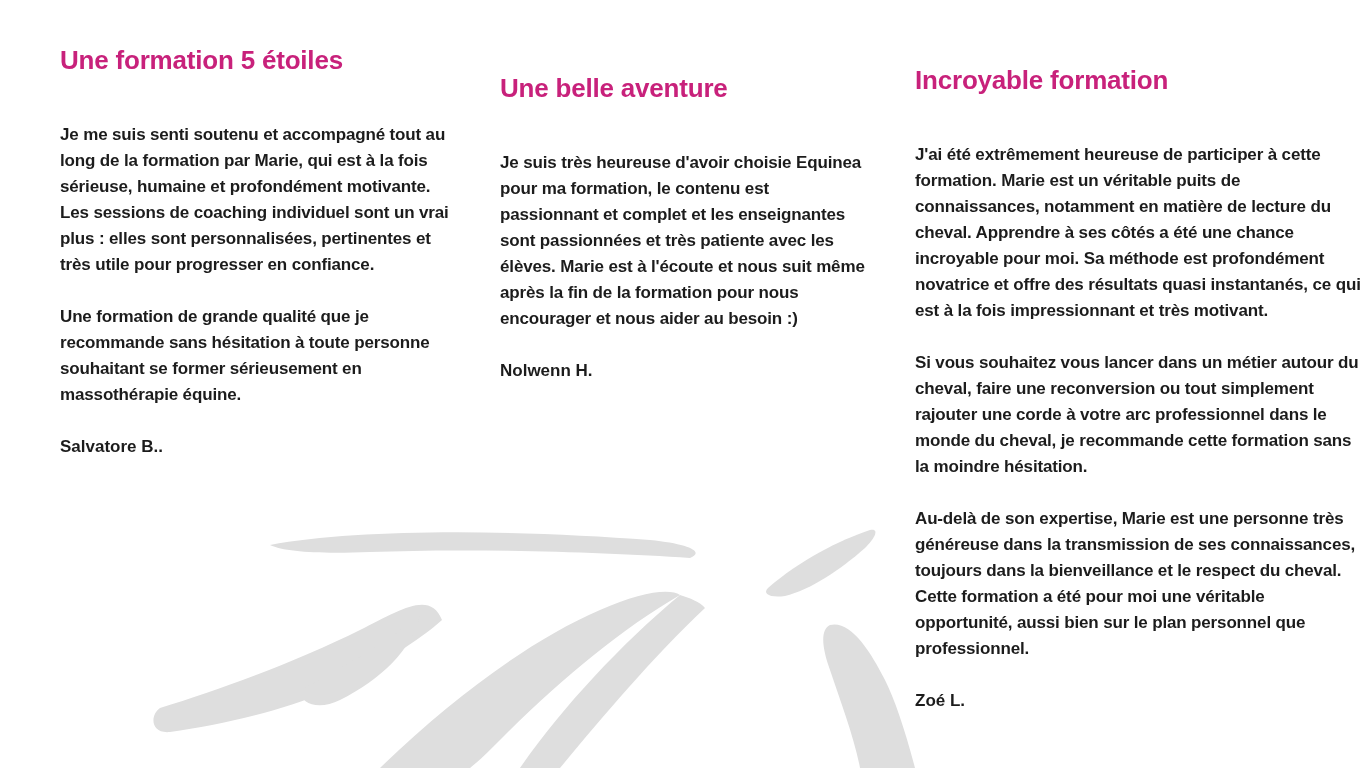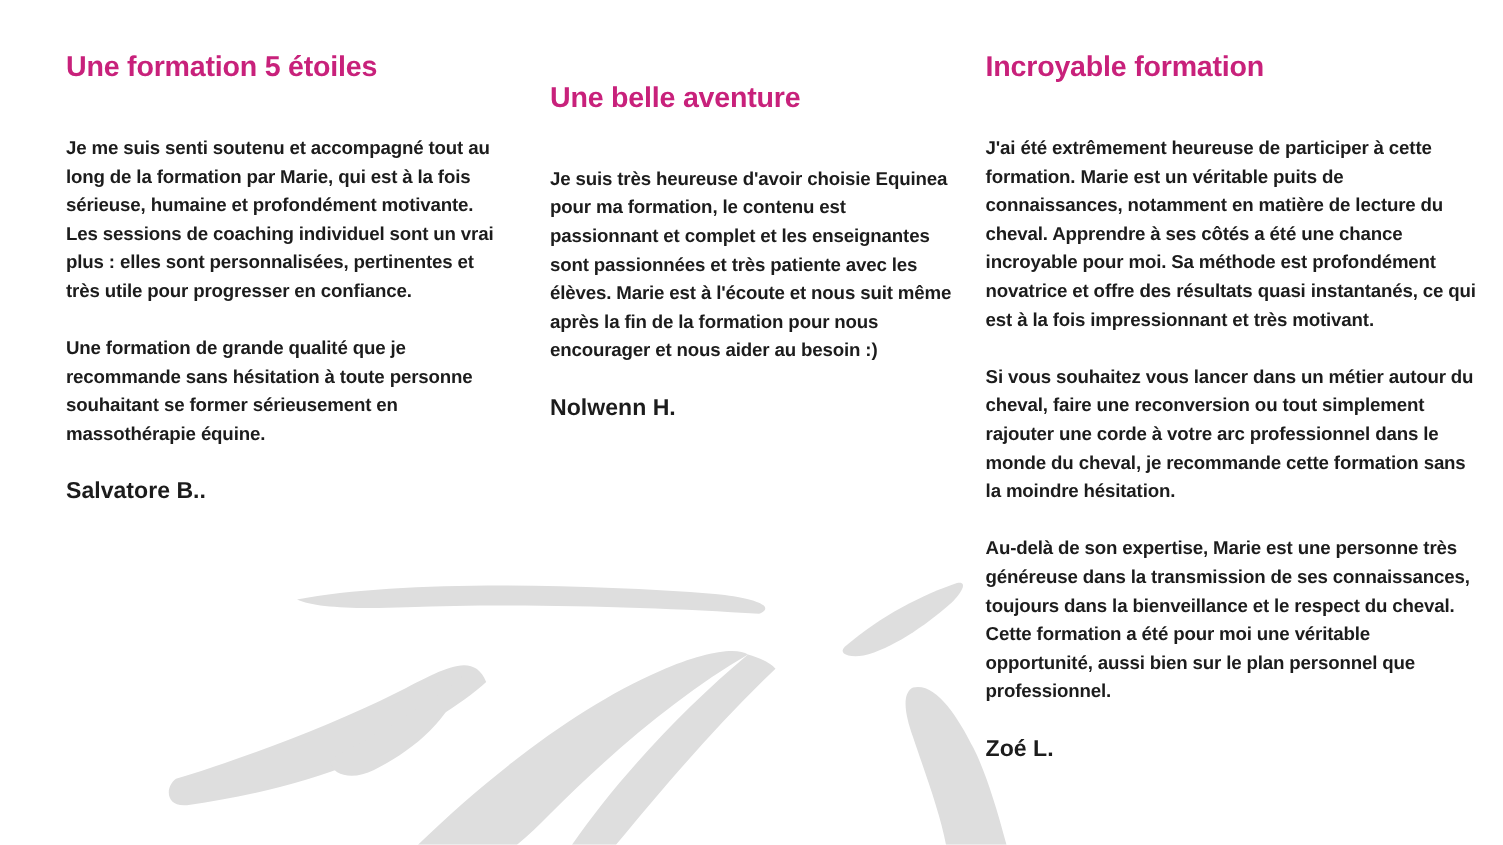--- a/index.html
+++ b/index.html
@@ -26,21 +26,21 @@
     .columns {
       position: relative;
       z-index: 1;
     }
     .testimonial {
       position: absolute;
       top: 44px;
     }
     .col-1 { left: 60px; width: 395px; }
     .col-2 { left: 500px; width: 368px; margin-top: 28px; }
-    .col-3 { left: 896px; width: 450px; }
+    .col-3 { left: 915px; width: 450px; margin-top: 20px; }
     .testimonial h2 {
       margin: 0;
       font-size: 26px;
       font-weight: bold;
       line-height: 32px;
       letter-spacing: -0.2px;
     }
     .testimonial .body {
       margin-top: 46px;
     }
@@ -49,21 +49,21 @@
       font-size: 17px;
       font-weight: bold;
       line-height: 26px;
       color: #1c1c1c;
       letter-spacing: -0.15px;
     }
     .testimonial p .line {
       display: block;
     }
     .testimonial .author {
-      font-size: 21px;
+      font-size: 17px;
       font-weight: bold;
       line-height: 26px;
       color: #1c1c1c;
       margin: 0;
     }
   </style>
 </head>
 <body>
 
 <svg class="watermark" viewBox="0 0 1366 768" xmlns="http://www.w3.org/2000/svg">

